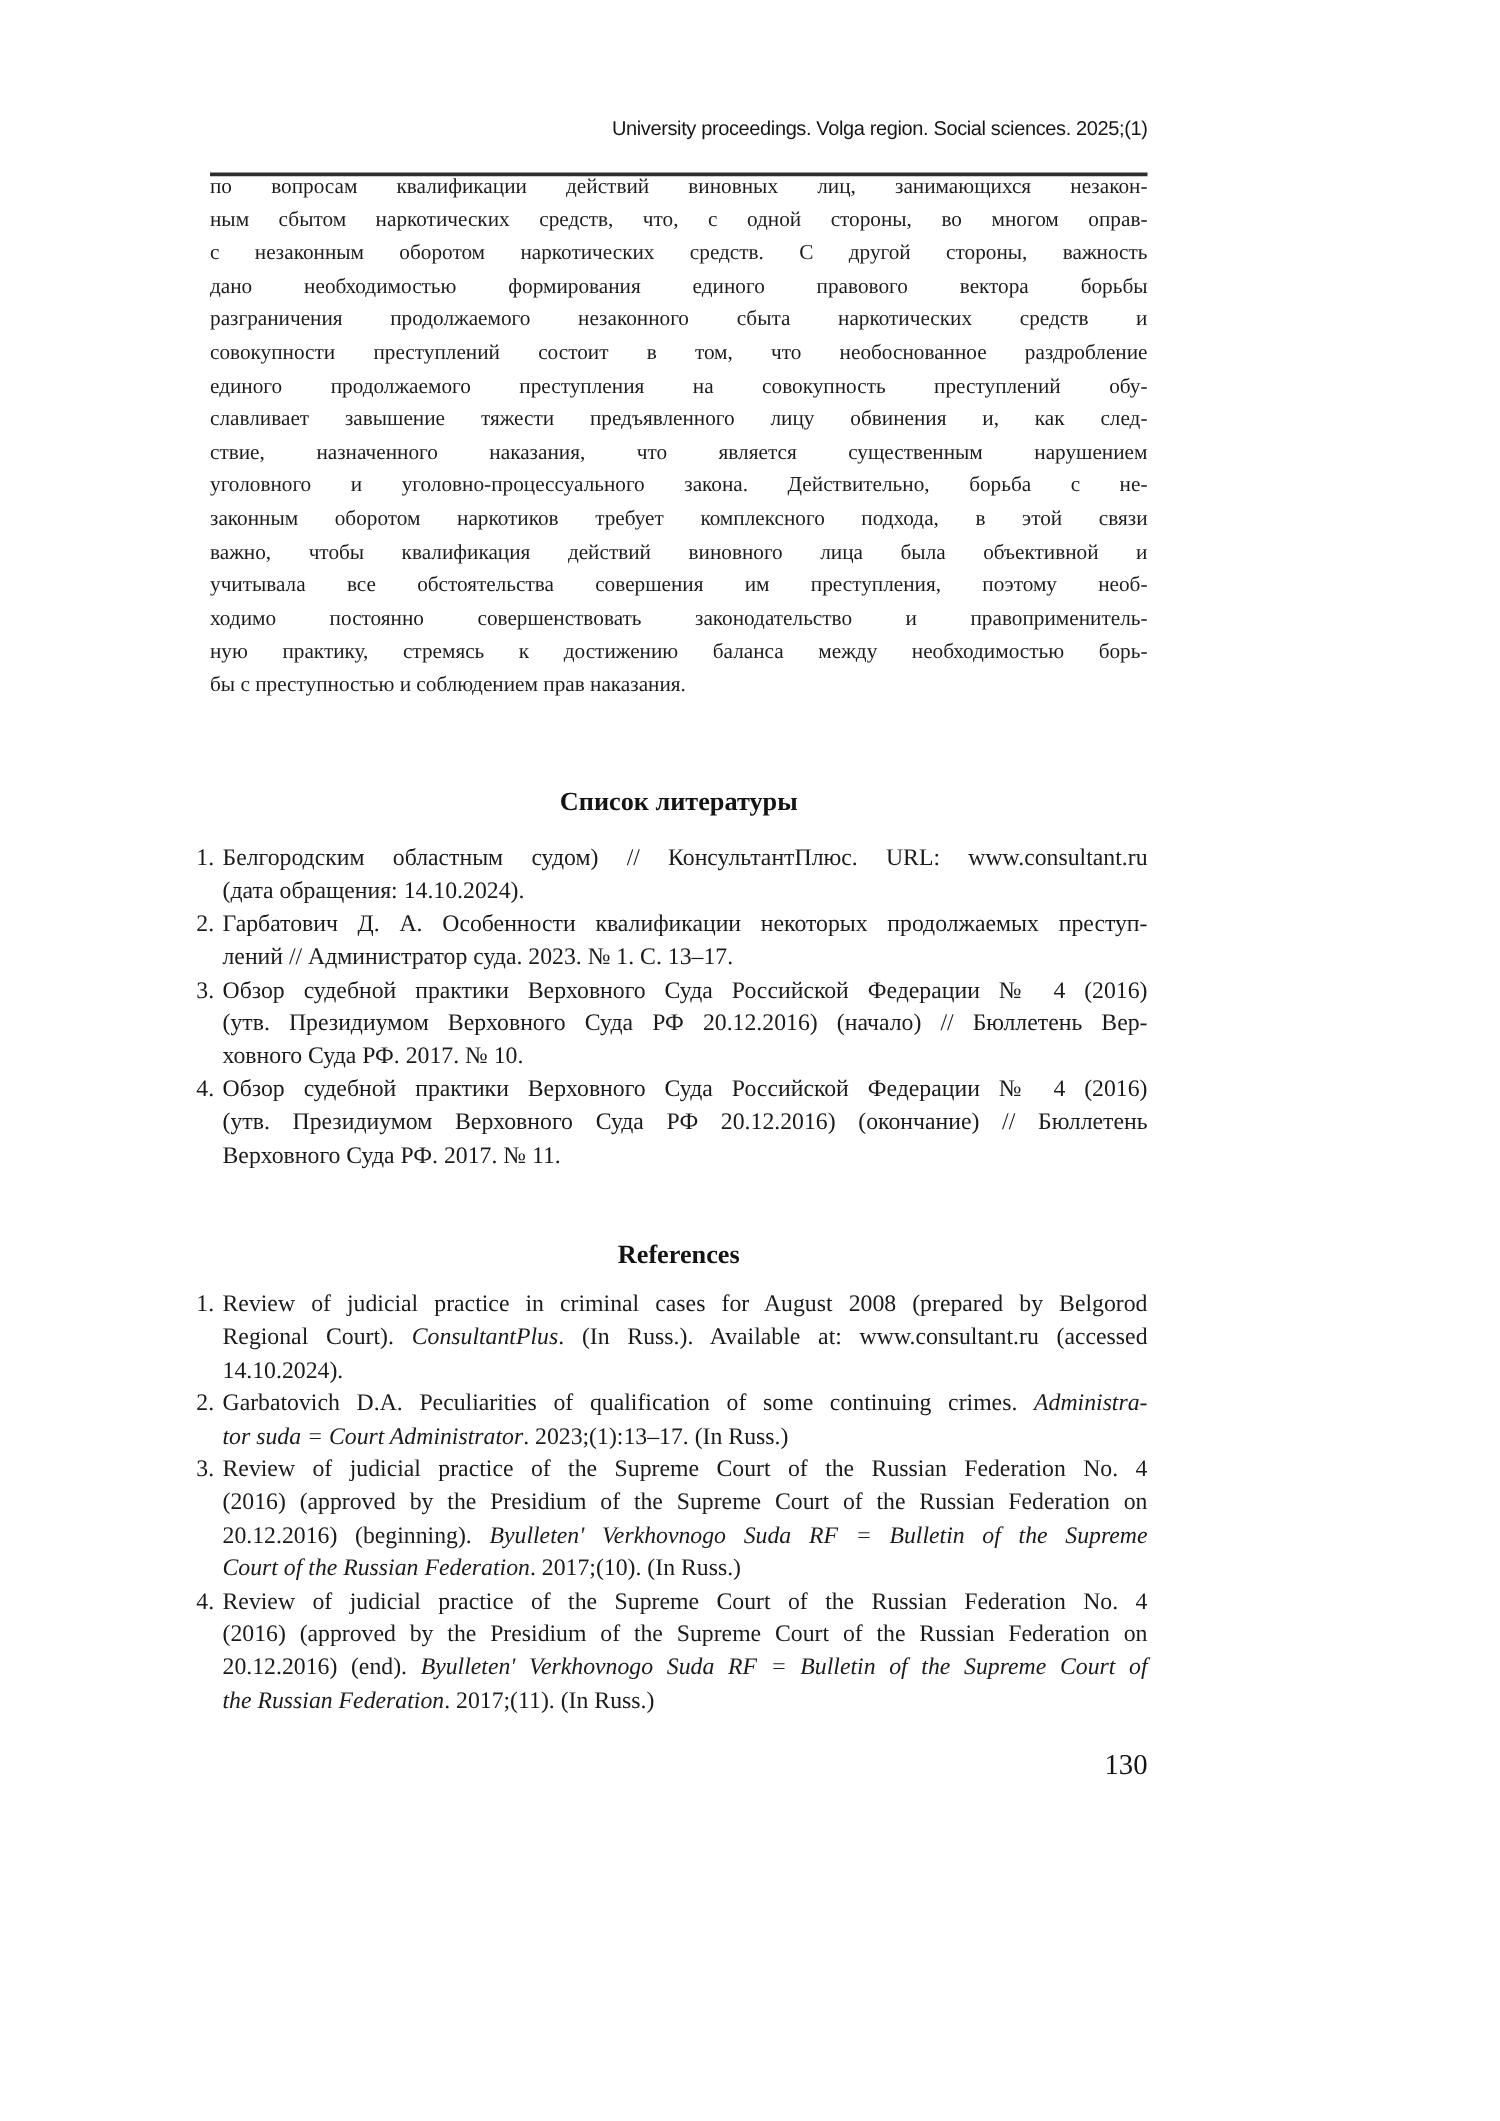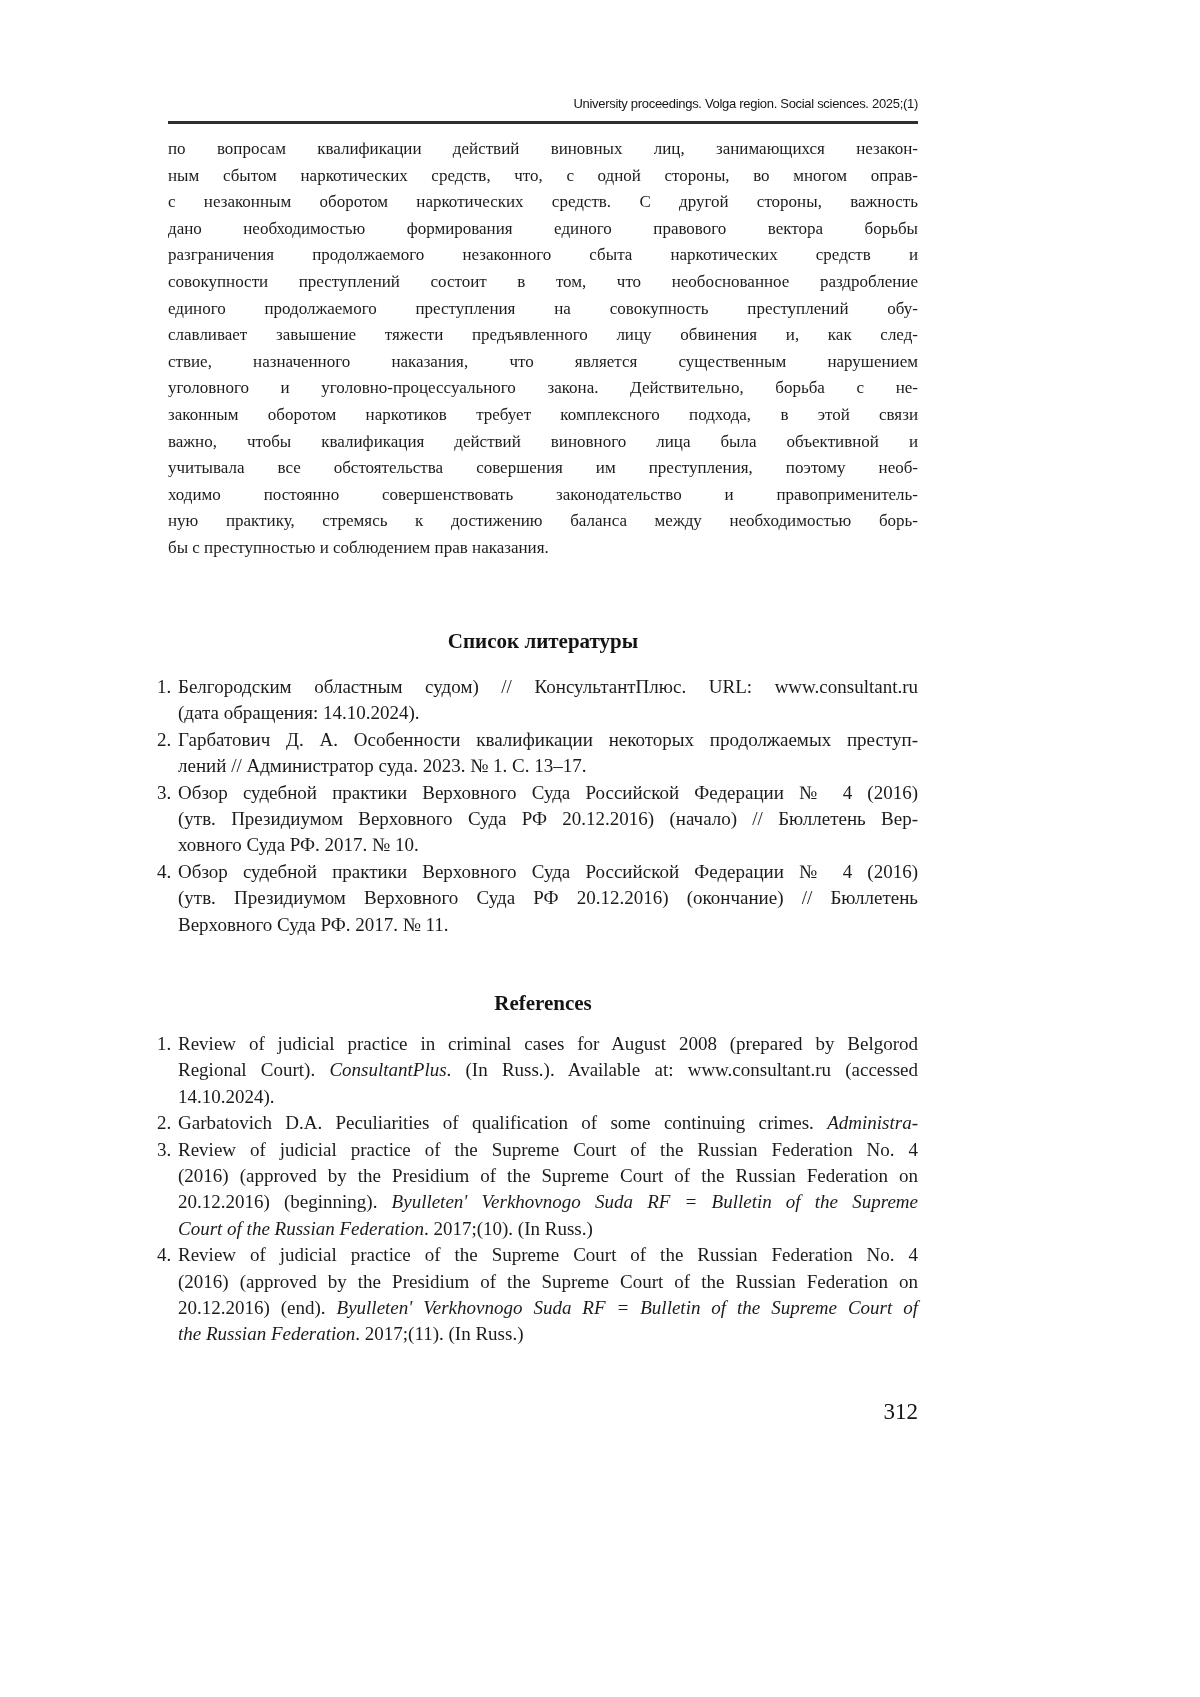--- a/index.html
+++ b/index.html
@@ -14,25 +14,25 @@
   }
   .header {
     position: absolute;
     left: 168px;
     top: 93px;
     width: 750px;
   }
   .header-text {
     text-align: right;
     font-family: "Liberation Sans", "DejaVu Sans", sans-serif;
-    font-size: 13px;
+    font-size: 16px;
     letter-spacing: -0.3px;
     line-height: 21px;
     color: #161616;
-    padding-bottom: 7px;
+    padding-bottom: 24px;
   }
   .header-rule {
     height: 3px;
     background: #2e2e2e;
   }
   .body-par {
     position: absolute;
     left: 168px;
     top: 136px;
     width: 750px;
@@ -151,32 +151,33 @@
   <ol class="ref-list list-en">
       <li class="ref-item">
         <span class="num">1.</span>
         <div class="jline"><span>Review of judicial practice in criminal cases for August 2008 (prepared by Belgorod</span></div>
         <div class="jline"><span>Regional Court). </span><span class="seg-i">ConsultantPlus</span><span>. (In Russ.). Available at: www.consultant.ru (accessed</span></div>
         <div class="jline last"><span>14.10.2024).</span></div>
       </li>
       <li class="ref-item">
         <span class="num">2.</span>
         <div class="jline"><span>Garbatovich D.A. Peculiarities of qualification of some continuing crimes. </span><span class="seg-i">Administra-</span></div>
+        <div class="jline last"><span class="seg-i">tor suda = Court Administrator</span><span>. 2023;(1):13–17. (In Russ.)</span></div>
       </li>
       <li class="ref-item">
         <span class="num">3.</span>
         <div class="jline"><span>Review of judicial practice of the Supreme Court of the Russian Federation No. 4</span></div>
         <div class="jline"><span>(2016) (approved by the Presidium of the Supreme Court of the Russian Federation on</span></div>
         <div class="jline"><span>20.12.2016) (beginning). </span><span class="seg-i">Byulleten' Verkhovnogo Suda RF = Bulletin of the Supreme</span></div>
         <div class="jline last"><span class="seg-i">Court of the Russian Federation</span><span>. 2017;(10). (In Russ.)</span></div>
       </li>
       <li class="ref-item">
         <span class="num">4.</span>
         <div class="jline"><span>Review of judicial practice of the Supreme Court of the Russian Federation No. 4</span></div>
         <div class="jline"><span>(2016) (approved by the Presidium of the Supreme Court of the Russian Federation on</span></div>
         <div class="jline"><span>20.12.2016) (end). </span><span class="seg-i">Byulleten' Verkhovnogo Suda RF = Bulletin of the Supreme Court of</span></div>
         <div class="jline last"><span class="seg-i">the Russian Federation</span><span>. 2017;(11). (In Russ.)</span></div>
       </li>
     </ol>
 
-  <div class="page-number">312</div>
+  <div class="page-number">130</div>
 
 </div>
 
 </body></html>

